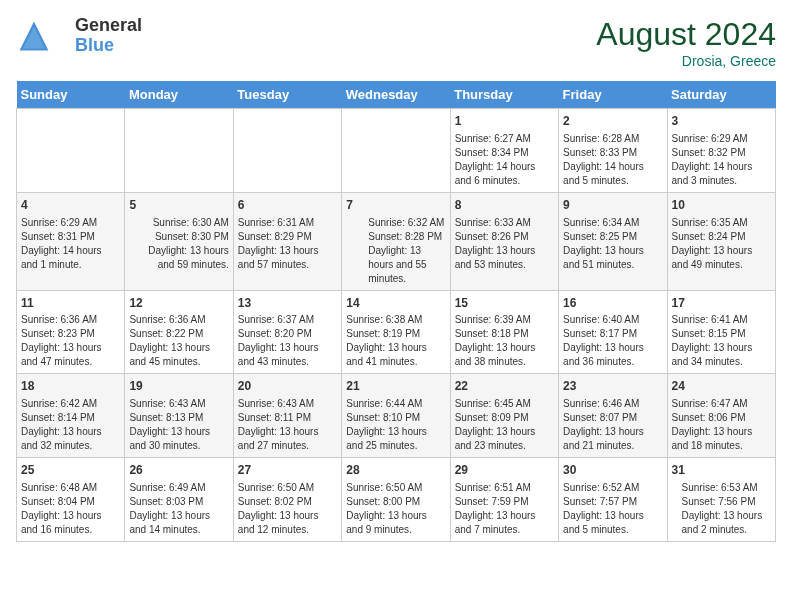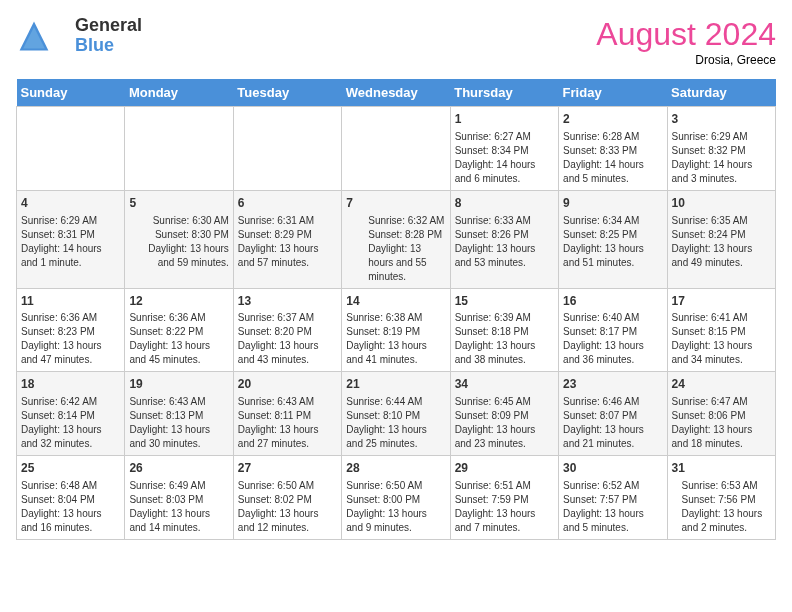--- a/index.html
+++ b/index.html
@@ -39,25 +39,25 @@
     .logo-icon {
       width: 36px;
       height: 36px;
     }
     .title-area {
       text-align: right;
     }
     .month-title {
       font-size: 32px;
       font-weight: normal;
-      color: #ec4899;
+      color: #14532d;
     }
     .subtitle {
-      font-size: 12px;
-      color: #000000;
+      font-size: 14px;
+      color: #0f766e;
     }
     table {
       width: 100%;
       border-collapse: collapse;
       font-size: 11px;
     }
     thead tr th {
       background-color: #4a90d9;
       color: #fff;
       padding: 6px 4px;
@@ -259,21 +259,21 @@
 Sunset: 8:11 PM
 Daylight: 13 hours and 27 minutes.</div>
         </td>
         <td>
           <span class="day-number">21</span>
           <div class="day-info" style="white-space: pre-line;">Sunrise: 6:44 AM
 Sunset: 8:10 PM
 Daylight: 13 hours and 25 minutes.</div>
         </td>
         <td>
-          <span class="day-number">34</span>
+          <span class="day-number">22</span>
           <div class="day-info" style="white-space: pre-line;">Sunrise: 6:45 AM
 Sunset: 8:09 PM
 Daylight: 13 hours and 23 minutes.</div>
         </td>
         <td>
           <span class="day-number">23</span>
           <div class="day-info" style="white-space: pre-line;">Sunrise: 6:46 AM
 Sunset: 8:07 PM
 Daylight: 13 hours and 21 minutes.</div>
         </td>

